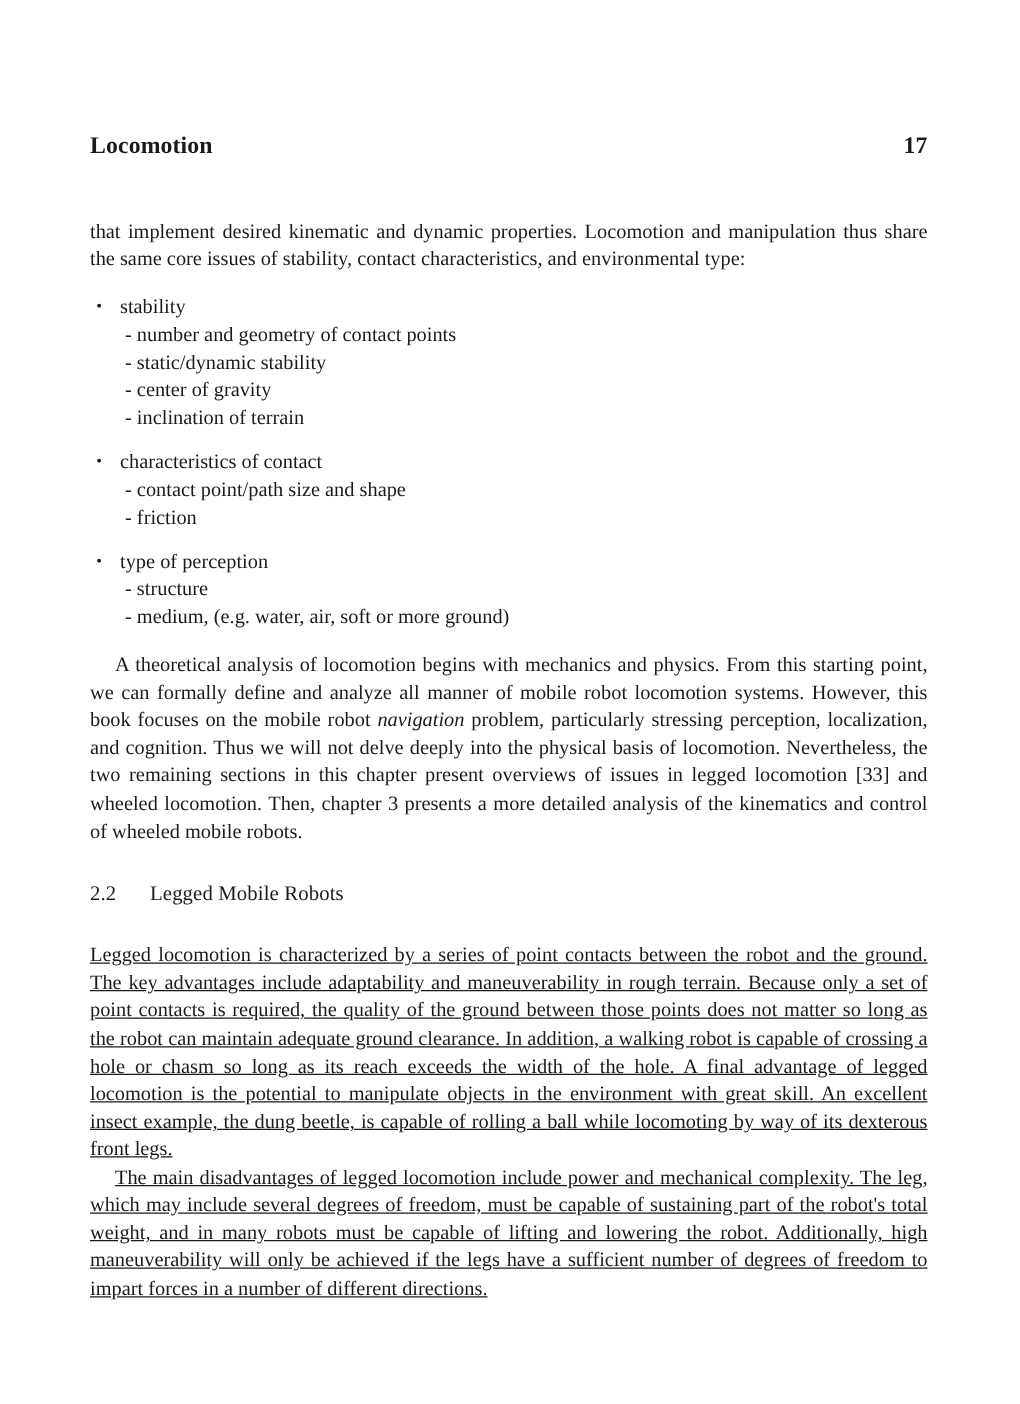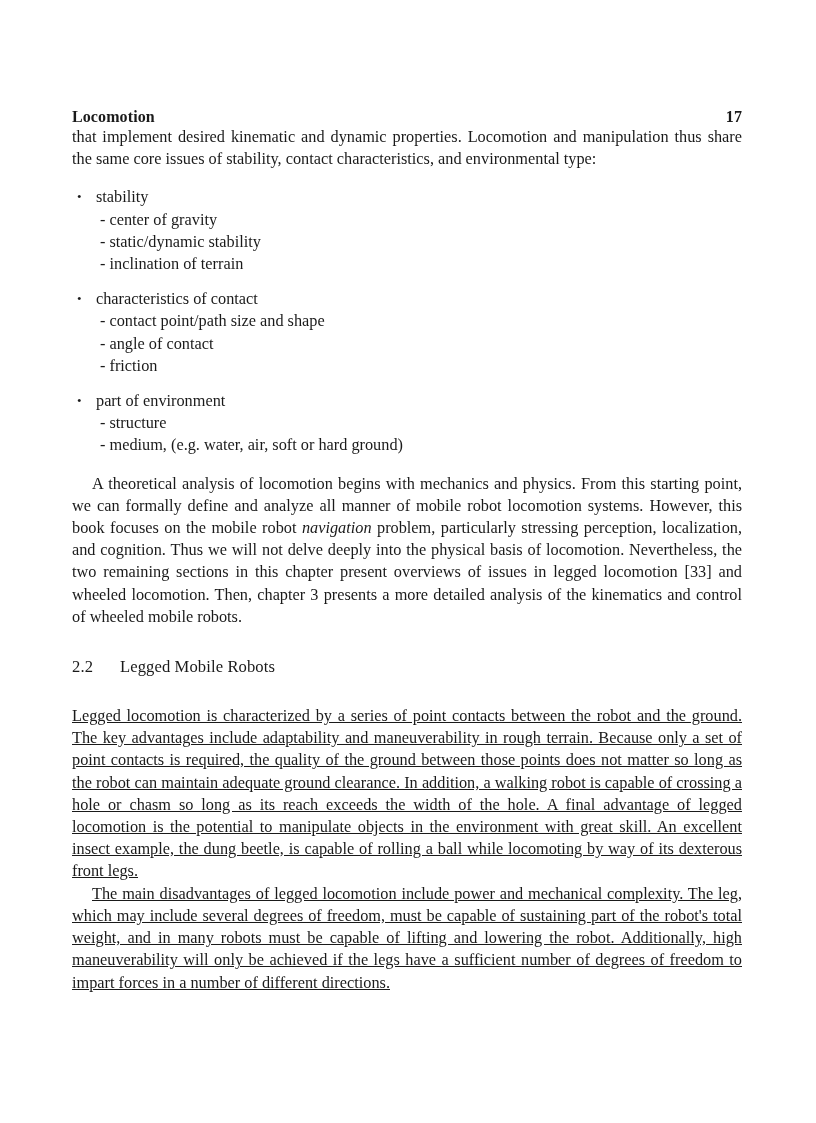--- a/index.html
+++ b/index.html
@@ -30,29 +30,29 @@
     top: 108px;
     width: 670px;
   }
 
   
   .runhead {
     display: flex;
     align-items: baseline;
     justify-content: space-between;
     font-weight: bold;
-    font-size: 16px;
+    font-size: 19px;
     letter-spacing: 0.1px;
     line-height: 18px;
   }
   .runhead-title { white-space: nowrap; }
   .runhead-page  { white-space: nowrap; }
 
   
-  .body-block { }
+  .body-block { margin-top: 48px; }
 
   p.para {
     margin: 0;
     font-size: 16.3px;
     line-height: 22.2px;
     text-align: justify;
     text-justify: inter-word;
     hyphens: none;
   }
   p.para.indent { text-indent: 20px; }
@@ -120,42 +120,42 @@
 
       <p class="para noindent">that implement desired kinematic and dynamic properties. Locomotion and manipulation thus share the same core issues of stability, contact characteristics, and environmental type:</p>
 
       <ul class="bullet-list">
 
         <li class="bullet-group">
           <div class="bullet-head">
             <span class="marker">•</span>
             <span>stability</span>
           </div>
+          <div class="sub-item">- number and geometry of contact points</div>
+          <div class="sub-item">- static/dynamic stability</div>
           <div class="sub-item">- center of gravity</div>
-          <div class="sub-item">- static/dynamic stability</div>
           <div class="sub-item">- inclination of terrain</div>
         </li>
 
         <li class="bullet-group">
           <div class="bullet-head">
             <span class="marker">•</span>
             <span>characteristics of contact</span>
           </div>
           <div class="sub-item">- contact point/path size and shape</div>
-          <div class="sub-item">- angle of contact</div>
           <div class="sub-item">- friction</div>
         </li>
 
         <li class="bullet-group">
           <div class="bullet-head">
             <span class="marker">•</span>
-            <span>part of environment</span>
+            <span>type of perception</span>
           </div>
           <div class="sub-item">- structure</div>
-          <div class="sub-item">- medium, (e.g. water, air, soft or hard ground)</div>
+          <div class="sub-item">- medium, (e.g. water, air, soft or more ground)</div>
         </li>
 
       </ul>
 
       <p class="para indent" style="margin-top:16px;"><span>A theoretical analysis of locomotion begins with mechanics and physics. From this starting point, we can formally define and analyze all manner of mobile robot locomotion systems. However, this book focuses on the mobile robot </span><em class="ital">navigation</em><span> problem, particularly stressing perception, localization, and cognition. Thus we will not delve deeply into the physical basis of locomotion. Nevertheless, the two remaining sections in this chapter present overviews of issues in legged locomotion [33] and wheeled locomotion. Then, chapter 3 presents a more detailed analysis of the kinematics and control of wheeled mobile robots.</span></p>
 
       <h2 class="section-heading">
         <span class="sec-num">2.2</span><span>Legged Mobile Robots</span>
       </h2>
 

